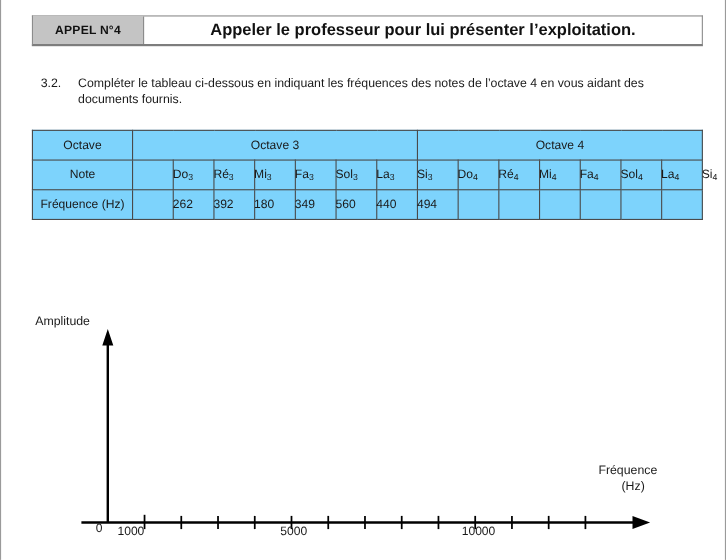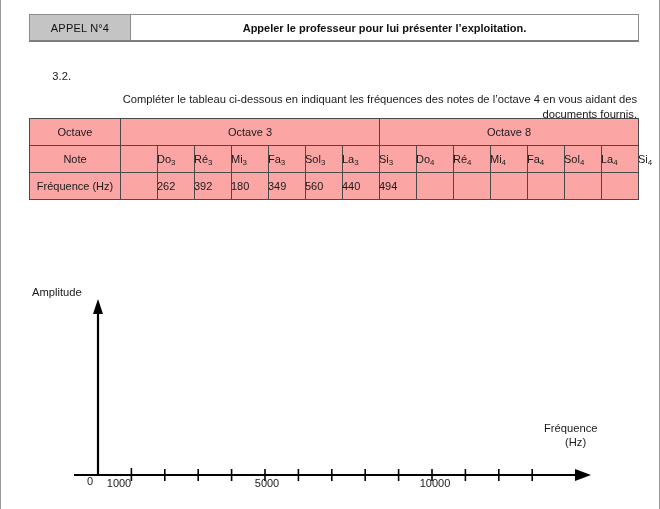--- a/index.html
+++ b/index.html
@@ -39,71 +39,70 @@
     background: #ffffff;
   }
   .appel-badge {
     width: 100px;
     background: #c4c4c4;
     border-right: 1px solid #8c8c8c;
     display: flex;
     align-items: center;
     justify-content: center;
     font-size: 11px;
-    font-weight: normal;
+    font-weight: bold;
     letter-spacing: 0.2px;
     color: #111;
     text-align: center;
   }
   .appel-text {
     flex: 1;
     display: flex;
     align-items: center;
     justify-content: center;
-    font-size: 11px;
+    font-size: 15px;
     font-weight: bold;
     color: #111;
   }
 
   
   .instruction {
     position: absolute;
     display: flex;
     font-size: 11.2px;
     line-height: 15px;
     color: #1a1a1a;
   }
   .instruction .num {
     width: 34px;
     flex: none;
     white-space: nowrap;
   }
   .instruction .body {
     flex: 1;
-    margin-top: 23px;
-  }
-  #instr-32 { left: 36px; top: 69px; width: 600px; text-align: right; }
+  }
+  #instr-32 { left: 36px; top: 69px; width: 600px; }
   #instr-33 { left: 36px; top: 221px; width: 600px; }
 
   sub {
     font-size: 0.72em;
     vertical-align: baseline;
     position: relative;
     bottom: -0.28em;
   }
 
   
   .freq-table {
     position: absolute;
     left: 28px;
     top: 118px;
     border-collapse: collapse;
     table-layout: fixed;
     width: 610px;
-    background: #fca5a5;
+    background: #7dd3fc;
   }
   .freq-table td, .freq-table th {
     border: 1px solid #4a4a4a;
     font-weight: normal;
     font-size: 11px;
     text-align: center;
     color: #1a1a1a;
     padding: 0;
     height: 26px;
     white-space: nowrap;
@@ -152,21 +151,21 @@
   <div class="instruction" id="instr-32">
     <span class="num">3.2.</span>
     <span class="body">Compléter le tableau ci-dessous en indiquant les fréquences des notes de l’octave 4 en vous aidant des documents fournis.</span>
   </div>
 
   <table class="freq-table">
     <tbody>
       <tr>
         <td class="label-col">Octave</td>
         <td class="group-cell" colspan="7">Octave 3</td>
-        <td class="group-cell" colspan="7">Octave 8</td>
+        <td class="group-cell" colspan="7">Octave 4</td>
       </tr>
 
       <tr>
         <td class="label-col">Note</td>
         <td class="note-col"><span>Do</span><sub>3</sub></td>
         <td class="note-col"><span>Ré</span><sub>3</sub></td>
         <td class="note-col"><span>Mi</span><sub>3</sub></td>
         <td class="note-col"><span>Fa</span><sub>3</sub></td>
         <td class="note-col"><span>Sol</span><sub>3</sub></td>
         <td class="note-col"><span>La</span><sub>3</sub></td>

